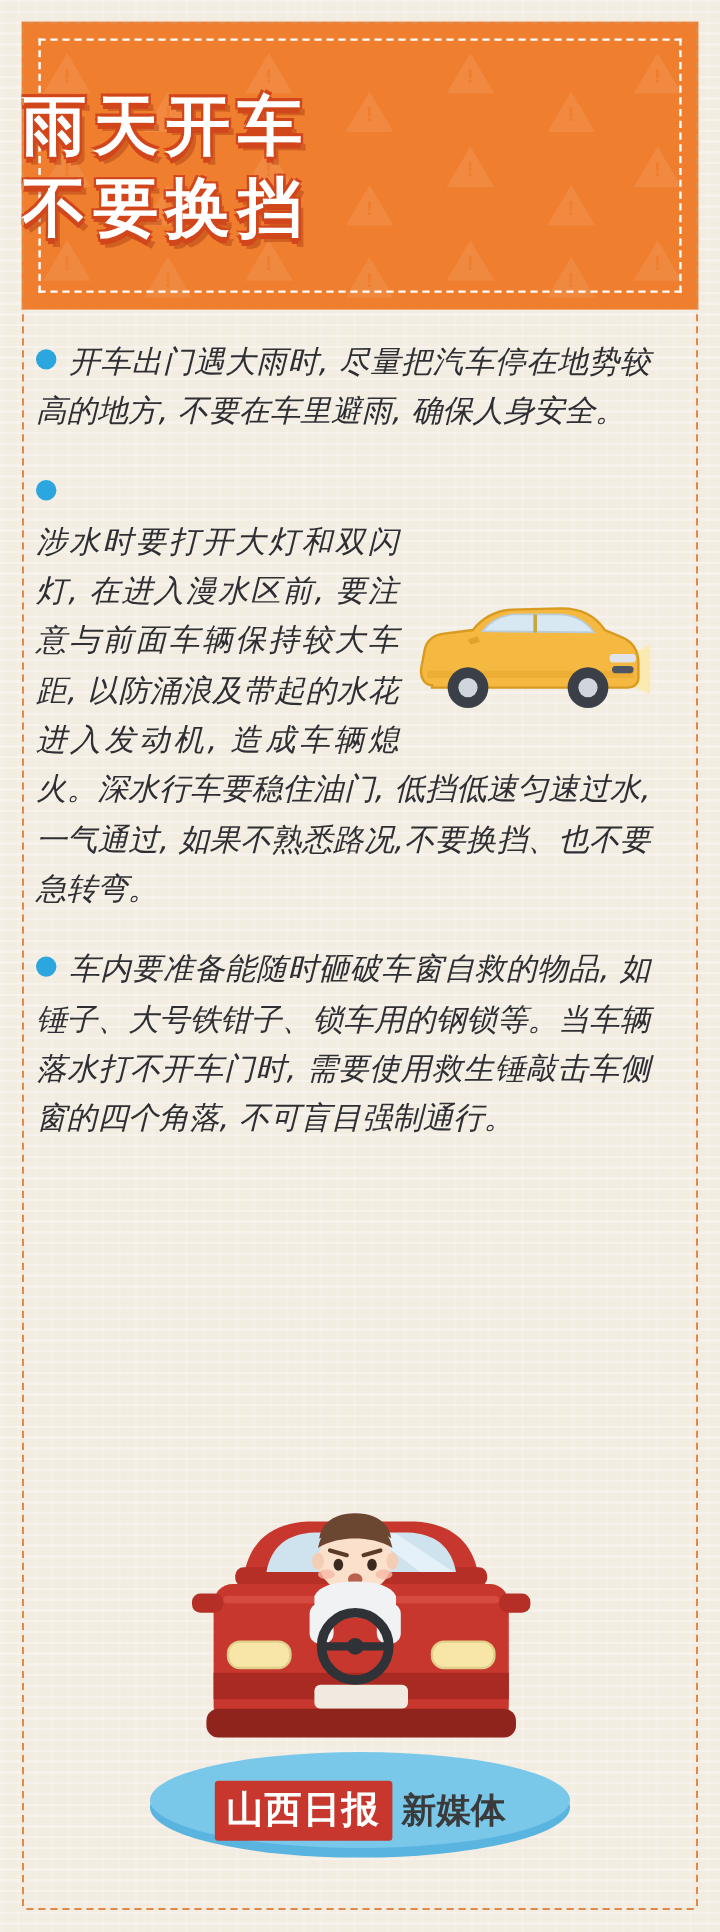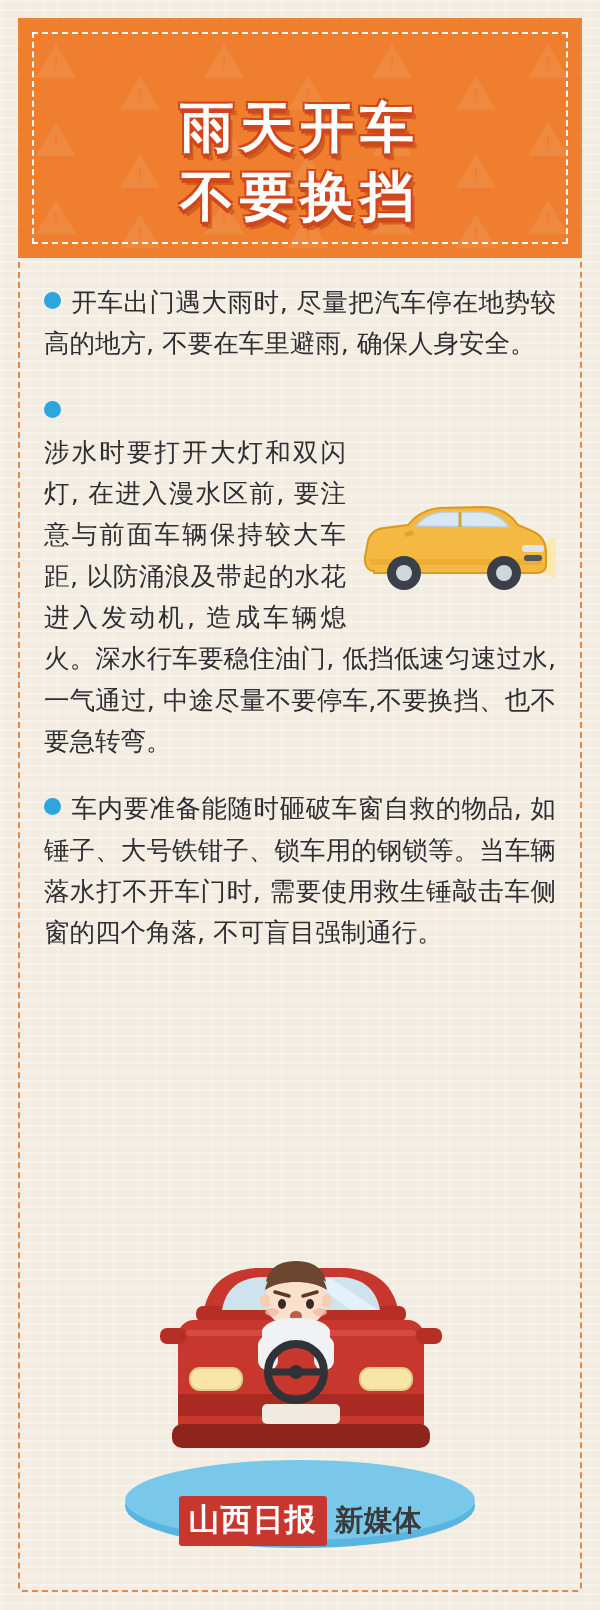--- a/index.html
+++ b/index.html
@@ -80,45 +80,45 @@
     right: 14px;
     bottom: 14px;
     border: 2px dashed #ffffff;
     box-sizing: border-box;
   }
   .title-wrap {
     position: absolute;
     left: 0;
     right: 0;
     top: 52px;
-    text-align: center;
-    margin-top: 23px;
+    text-align: left;
   }
   .title-line {
     font-family: "DejaVu Sans", "Liberation Sans", sans-serif;
     font-weight: bold;
     font-size: 54px;
     letter-spacing: 6px;
     color: #ffffff;
     line-height: 1.28;
     text-shadow:
       -2px -2px 0 #d2461c,
        2px -2px 0 #d2461c,
       -2px  2px 0 #d2461c,
        2px  2px 0 #d2461c,
        0px  5px 0 #d2461c,
        4px  7px 0 rgba(150,40,10,0.35);
   }
 
   
   .content {
     position: absolute;
-    left: 44px;
+    left: 30px;
     top: 282px;
     width: 512px;
+    font-style: italic;
   }
   .para {
     position: relative;
     margin-bottom: 26px;
     font-family: "DejaVu Sans", "Liberation Sans", sans-serif;
     font-size: 25.5px;
     line-height: 1.62;
     color: #2f2f33;
     text-align: justify;
   }
@@ -160,21 +160,21 @@
     position: absolute;
     left: 0;
     right: 0;
     bottom: 36px;
     height: 330px;
   }
   .logo-row {
     position: absolute;
     left: 0;
     right: 0;
-    bottom: 64px;
+    bottom: 76px;
     text-align: center;
   }
   .logo-badge {
     display: inline-block;
     background: #c8372d;
     color: #ffffff;
     font-family: "DejaVu Serif", "Liberation Serif", serif;
     font-weight: bold;
     font-size: 31px;
     letter-spacing: 1px;
@@ -253,21 +253,21 @@
           <rect x="168" y="68" width="18" height="6" rx="3" fill="#4c5560"></rect>
 
           <circle cx="48" cy="86" r="17" fill="#3b4048"></circle>
           <circle cx="48" cy="86" r="8" fill="#cfd6dc"></circle>
           <circle cx="148" cy="86" r="17" fill="#3b4048"></circle>
           <circle cx="148" cy="86" r="8" fill="#cfd6dc"></circle>
 
           <path d="M56,43 L48,46 L50,50 L58,48 Z" fill="#e0a42c"></path>
         </svg>
       </div>
-      <span class="bullet"></span><span class="text-flow">涉水时要打开大灯和双闪灯, 在进入漫水区前, 要注意与前面车辆保持较大车距, 以防涌浪及带起的水花进入发动机, 造成车辆熄火。深水行车要稳住油门, 低挡低速匀速过水, 一气通过, 中途尽量不要停车,不要换挡、也不要急转弯。</span>
+      <span class="bullet"></span><span class="text-flow">涉水时要打开大灯和双闪灯, 在进入漫水区前, 要注意与前面车辆保持较大车距, 以防涌浪及带起的水花进入发动机, 造成车辆熄火。深水行车要稳住油门, 低挡低速匀速过水, 一气通过, 如果不熟悉路况,不要换挡、也不要急转弯。</span>
     </div>
 
 
     <div class="para">
       <span class="bullet"></span><span>车内要准备能随时砸破车窗自救的物品, 如锤子、大号铁钳子、锁车用的钢锁等。当车辆落水打不开车门时, 需要使用救生锤敲击车侧窗的四个角落, 不可盲目强制通行。</span>
     </div>
   </div>
 
   <div class="bottom-art">
     <svg width="600" height="330" viewBox="0 0 600 330" xmlns="http://www.w3.org/2000/svg">

